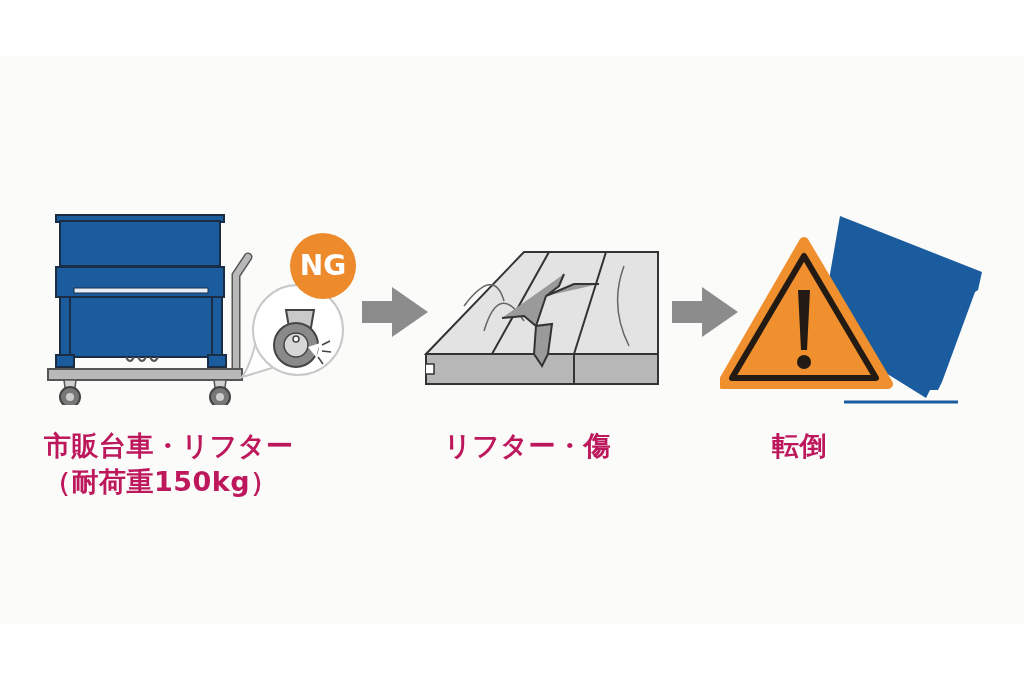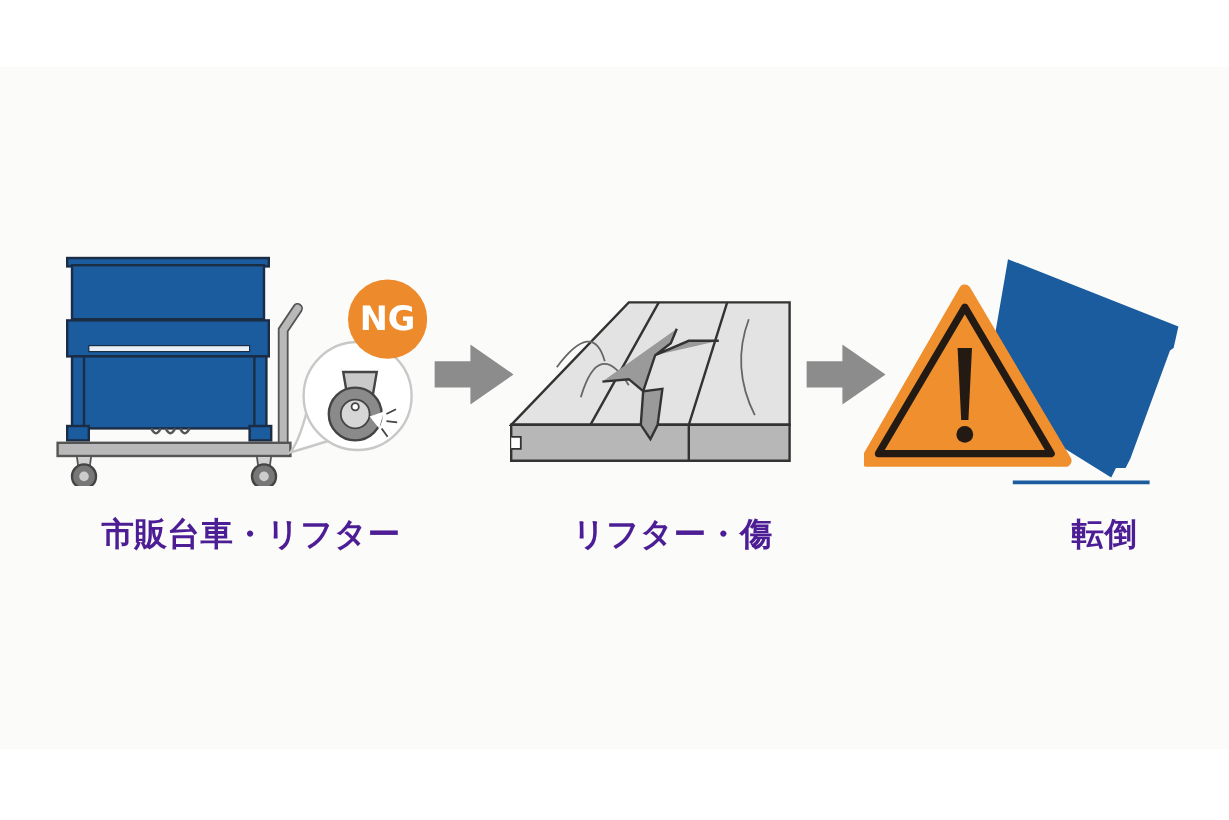--- a/index.html
+++ b/index.html
@@ -1,20 +1,20 @@
 <!DOCTYPE html>
 <html><head>
   <meta charset="utf-8">
   <style>
     html, body { margin:0; padding:0; }
     body { width:1024px; height:683px; background:#ffffff; position:relative; overflow:hidden;
            font-family:"DejaVu Sans", "Liberation Sans", sans-serif; }
     .band { position:absolute; left:0; top:56px; width:1024px; height:568px; background:#fbfbf9; }
     .step { position:absolute; }
-    .label { position:absolute; text-align:right; color:#4c1d95; font-weight:bold; font-size:27px; line-height:36px; letter-spacing:0.5px; white-space:nowrap; }
+    .label { position:absolute; text-align:left; color:#be185d; font-weight:bold; font-size:27px; line-height:36px; letter-spacing:0.5px; white-space:nowrap; }
     .arrow { position:absolute; }
     svg { display:block; }
   </style>
 </head>
 <body>
 
 <div class="band"></div>
 
 <div class="step" style="left:46px; top:205px; width:310px; height:200px;">
   <svg width="310" height="200" viewBox="0 0 310 200">
@@ -93,19 +93,20 @@
 
     <path d="M84 30 L168 172 L2 172 Z" fill="#ef8f2e" stroke="#ef8f2e" stroke-width="10" stroke-linejoin="round"></path>
     <path d="M84 44 L156 166 L12 166 Z" fill="none" stroke="#231a14" stroke-width="6" stroke-linejoin="round"></path>
     <path d="M78 78 L90 78 L87 138 L81 138 Z" fill="#231a14"></path>
     <circle cx="84" cy="150" r="7" fill="#231a14"></circle>
   </svg>
 </div>
 
 <div class="label" style="left:44px; top:428px; width:290px;">
   <div>市販台車・リフター</div>
+  <div>（耐荷重150kg）</div>
 </div>
 <div class="label" style="left:444px; top:428px; width:200px;">
   <div>リフター・傷</div>
 </div>
-<div class="label" style="left:828px; top:428px; width:120px;">
+<div class="label" style="left:772px; top:428px; width:120px;">
   <div>転倒</div>
 </div>
 
 </body></html>

